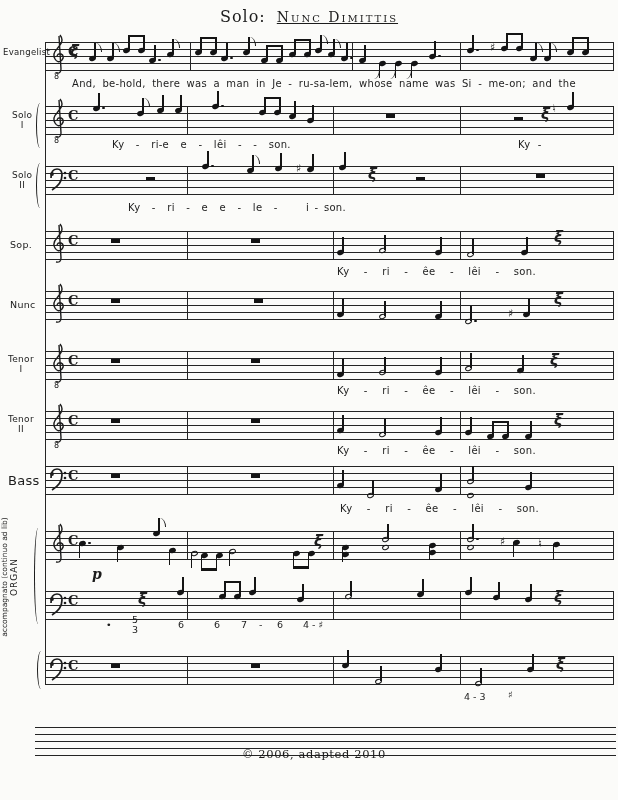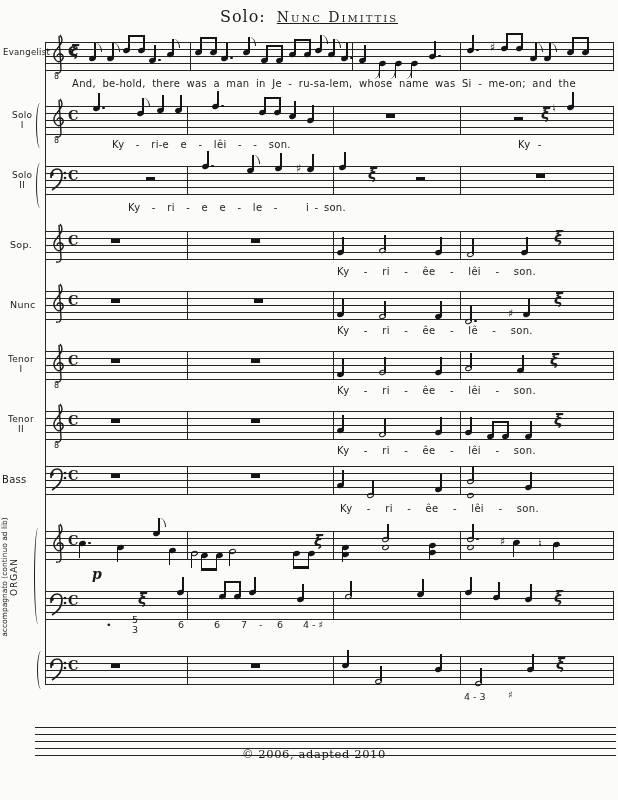--- a/index.html
+++ b/index.html
@@ -284,21 +284,20 @@
       <div class="stem" style="left: 384.4px; top: 301px;"></div>
       <div class="nh" style="left: 434.5px; top: 313.5px;"></div>
       <div class="stem" style="left: 440.4px; top: 301px;"></div>
       <div class="nhh" style="left: 464.5px; top: 318.5px;"></div>
       <div class="stem" style="left: 470.4px; top: 306px;"></div>
       <div class="dot" style="left: 474px; top: 319.7px;"></div>
       <div class="acc" style="left: 508px; top: 308px;">♯</div>
       <div class="nh" style="left: 522.5px; top: 311.5px;"></div>
       <div class="stem" style="left: 528.4px; top: 299px;"></div>
       <div class="rq" style="left: 554px; top: 292px;">ξ</div>
-      <div class="lyric" style="left: 337px; top: 325px; word-spacing: 11px;">Ky - ri - êe - lê - son.</div>
       <div class="slabel" style="left: 10px; top: 300px; font-size: 9.5px;">
         <div>Nunc</div>
       </div>
       <div class="stafflines" style="left: 45px; top: 351px; width: 568px;"></div>
       <div class="barline" style="left: 187px; top: 351px;"></div>
       <div class="barline" style="left: 333px; top: 351px;"></div>
       <div class="barline" style="left: 460px; top: 351px;"></div>
       <div class="barline" style="left: 45px; top: 351px;"></div>
       <div class="barline" style="left: 613px; top: 351px;"></div>
       <div class="clef-wrap" style="left: 48px; top: 342px; position: absolute;">
@@ -384,21 +383,21 @@
       <div class="nhh" style="left: 366.5px; top: 492.5px;"></div>
       <div class="stem" style="left: 372.4px; top: 480px;"></div>
       <div class="nh" style="left: 434.5px; top: 486.5px;"></div>
       <div class="stem" style="left: 440.4px; top: 474px;"></div>
       <div class="nhh" style="left: 466.5px; top: 478.5px;"></div>
       <div class="stem" style="left: 472.4px; top: 466px;"></div>
       <div class="nhh" style="left: 466.5px; top: 492.5px;"></div>
       <div class="nh" style="left: 524.5px; top: 484.5px;"></div>
       <div class="stem" style="left: 530.4px; top: 472px;"></div>
       <div class="lyric" style="left: 340px; top: 503px; word-spacing: 11px;">Ky - ri - êe - lêi - son.</div>
-      <div class="slabel" style="left: 2px; top: 474px; font-size: 10px;">
+      <div class="slabel" style="left: 8px; top: 474px; font-size: 13px;">
         <div>Bass</div>
       </div>
       <div class="stafflines" style="left: 45px; top: 531px; width: 568px;"></div>
       <div class="barline" style="left: 187px; top: 531px;"></div>
       <div class="barline" style="left: 333px; top: 531px;"></div>
       <div class="barline" style="left: 460px; top: 531px;"></div>
       <div class="barline" style="left: 45px; top: 531px;"></div>
       <div class="barline" style="left: 613px; top: 531px;"></div>
       <div class="clef-wrap" style="left: 48px; top: 522px; position: absolute;">
         <svg class="clefsvg" width="20" height="46" viewBox="0 0 20 46">

